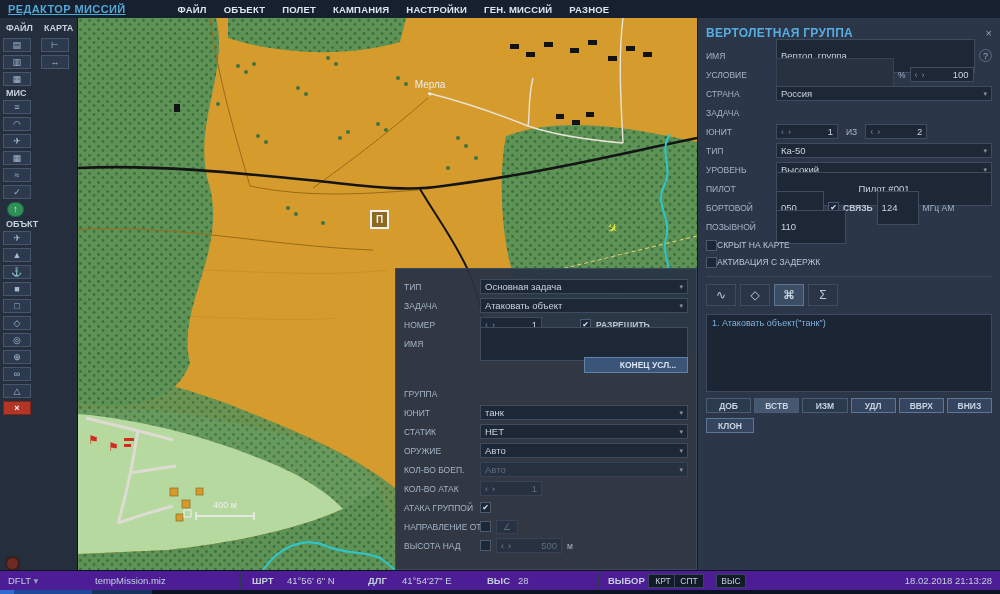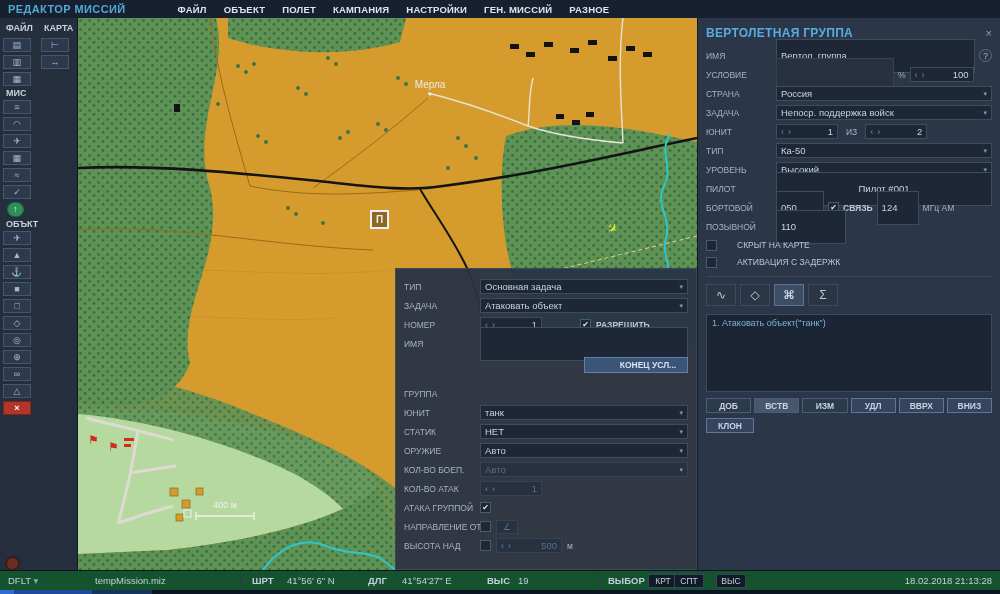--- a/index.html
+++ b/index.html
@@ -1,21 +1,21 @@
 <!DOCTYPE html>
 <html><head>
 <meta charset="utf-8">
 <style>
   *{margin:0;padding:0;box-sizing:border-box;font-family:"Liberation Sans",sans-serif;}
   html,body{width:1000px;height:594px;}
   body{position:relative;background:#141d2a;overflow:hidden;}
 
   
   .topbar{position:absolute;top:0;left:0;width:1000px;height:18px;background:#16202e;display:flex;align-items:center;z-index:30;}
-  .app-title{color:#53a8d6;font-size:11px;font-weight:bold;margin-left:8px;letter-spacing:.4px;white-space:nowrap;}
+  .app-title{color:#53a8d6;font-size:11px;font-weight:bold;margin-left:8px;letter-spacing:.4px;white-space:nowrap;text-decoration:underline;}
   .menus{display:flex;margin-left:52px;gap:17px;}
   .menu{color:#dde5ef;font-size:9.5px;font-weight:bold;letter-spacing:.2px;cursor:default;white-space:nowrap;}
 
   
   .sidebar{position:absolute;top:18px;left:0;width:78px;height:552px;background:#242e3d;border-right:1px solid #10161f;padding:3px 3px;z-index:20;}
   .sb-label{color:#c6d2e0;font-size:9px;font-weight:bold;margin:2px 0 2px 3px;}
   .sb-2col{display:flex;gap:5px;}
   .sb-col{display:flex;flex-direction:column;gap:3px;width:33px;}
   .tool{width:28px;height:14px;background:#2d3a4d;border:1px solid #46566c;color:#a7bacd;font-size:9px;line-height:9px;display:flex;align-items:center;justify-content:center;cursor:pointer;}
   .tool.green{background:#2f8f57;border:1px solid #1f6b3e;border-radius:8px;color:#eaf5ee;width:17px;height:15px;font-weight:bold;margin-left:4px;}
@@ -38,21 +38,21 @@
 
   
   .right-panel{position:absolute;left:697px;top:18px;width:303px;height:552px;background:#2b3748;border-left:1px solid #141b26;padding:6px 8px;z-index:25;}
   .rp-head{display:flex;align-items:center;justify-content:space-between;height:18px;margin-bottom:6px;}
   .rp-title{color:#58ace0;font-size:12px;font-weight:bold;letter-spacing:.3px;}
   .rp-close{color:#8fa2b6;font-size:11px;cursor:pointer;}
   .rp-row{display:flex;align-items:center;height:15px;margin-bottom:4px;}
   .rp-lbl{width:70px;flex:0 0 70px;font-size:8.5px;color:#a3b4c6;white-space:nowrap;}
   .rp-ctl{flex:1;display:flex;align-items:center;gap:4px;}
   .unit-lbl{font-size:8.5px;color:#a3b4c6;}
-  .cbrow{display:flex;align-items:center;gap:20px;height:14px;margin:3px 0 3px 0;}
+  .cbrow{display:flex;align-items:center;gap:0;height:14px;margin:3px 0 3px 0;}
   .cbrow .cblbl{font-size:8.5px;color:#b9c7d6;}
   .divider{height:1px;background:#1a2330;border-bottom:1px solid #3a4758;margin:7px 0;}
   .mtabs{display:flex;gap:4px;margin:4px 0 8px 0;}
   .mtab{width:30px;height:22px;background:#2a3546;border:1px solid #3f4c60;color:#b9c8d8;font-size:12px;display:flex;align-items:center;justify-content:center;cursor:pointer;}
   .mtab.sel{background:#3c4d66;border-color:#5d7592;color:#e2ecf6;}
   .task-list{height:78px;background:#1b2533;border:1px solid #3c4a5e;padding:3px 5px;font-size:9px;color:#7fb3dc;margin-bottom:6px;}
   .btnrow{display:flex;gap:3px;margin-bottom:5px;}
   .pbtn{height:15px;background:#2c3a4e;border:1px solid #4b5c74;color:#c6d3e2;font-size:8.5px;font-weight:bold;display:flex;align-items:center;justify-content:center;flex:1;cursor:pointer;white-space:nowrap;}
   .pbtn.light{background:#46586f;}
   .pbtn.blue{border-color:#5d7796;background:#35455f;}
@@ -62,21 +62,21 @@
   .float-panel{position:absolute;left:395px;top:268px;width:302px;height:302px;background:rgba(40,51,68,0.95);border:1px solid rgba(70,86,108,0.55);padding:10px 8px;z-index:15;}
   .fp-row{display:flex;align-items:center;height:15px;margin-bottom:4px;}
   .fp-lbl{width:76px;flex:0 0 76px;font-size:8.5px;color:#a3b4c6;white-space:nowrap;}
   .fp-ctl{flex:1;display:flex;align-items:center;gap:5px;}
   .fp-gap{height:10px;}
   .endbtn{margin-left:auto;width:104px;height:16px;background:#3a5578;border:1px solid #5e82ad;color:#d7e3f0;font-size:8.5px;font-weight:bold;display:flex;align-items:center;justify-content:center;cursor:pointer;padding-left:24px;}
   .cond-lbl{font-size:8.5px;color:#b9c7d6;font-weight:bold;}
   .dial{width:22px;height:14px;background:#27313f;border:1px solid #364356;color:#5d6e82;font-size:9px;display:flex;align-items:center;justify-content:center;}
 
   
-  .statusbar{position:absolute;left:0;top:570px;width:1000px;height:20px;background:#14532d;border-top:1px solid #0d1420;z-index:30;}
+  .statusbar{position:absolute;left:0;top:570px;width:1000px;height:20px;background:#4c1d95;border-top:1px solid #0d1420;z-index:30;}
   .sb-txt{position:absolute;top:4px;font-size:9.5px;color:#c3cfdc;white-space:nowrap;}
   .sb-dim{color:#8fa1b4;}
   .sb-bold{font-weight:bold;}
   .sb-btn{position:absolute;top:3px;width:30px;height:14px;background:#121b28;border:1px solid #35455c;color:#c3cfdc;font-size:8.5px;font-weight:normal;display:flex;align-items:center;justify-content:center;cursor:pointer;}
   .sb-sep{position:absolute;top:2px;width:1px;height:16px;background:#2c3a4c;}
 
   
   .strip{position:absolute;left:0;top:590px;width:1000px;height:4px;background:#0b1422;z-index:30;}
   .strip .b1{position:absolute;left:0;top:0;width:14px;height:4px;background:#2f6bd0;}
   .strip .b2{position:absolute;left:14px;top:0;width:78px;height:4px;background:#1d4a9a;}
@@ -477,26 +477,20 @@
     <div class="rp-ctl">
         <div class="dd" style="flex:1">
           <span>Россия</span>
           <span class="cv">▾</span>
         </div>
       </div>
   </div>
 
   <div class="rp-row">
     <span class="rp-lbl">ЗАДАЧА</span>
-    <div class="rp-ctl">
-        <div class="dd" style="flex:1">
-          <span>Непоср. поддержка войск</span>
-          <span class="cv">▾</span>
-        </div>
-      </div>
   </div>
 
   <div class="rp-row">
     <span class="rp-lbl">ЮНИТ</span>
     <div class="rp-ctl">
       <div class="spin" style="width:62px">
         <span class="ar">‹</span>
         <span class="ar">›</span>
         <span class="val">1</span>
       </div>
@@ -609,21 +603,21 @@
 
 <footer class="statusbar">
   <span class="sb-txt" style="left:8px"><span>DFLT</span> <span class="sb-dim">▾</span></span>
   <span class="sb-txt" style="left:95px">tempMission.miz</span>
   <span class="sb-sep" style="left:240px"></span>
   <span class="sb-txt sb-bold" style="left:252px">ШРТ</span>
   <span class="sb-txt" style="left:287px">41°56' 6" N</span>
   <span class="sb-txt sb-bold" style="left:368px">ДЛГ</span>
   <span class="sb-txt" style="left:402px">41°54'27" E</span>
   <span class="sb-txt sb-bold" style="left:487px">ВЫС</span>
-  <span class="sb-txt" style="left:518px">19</span>
+  <span class="sb-txt" style="left:518px">28</span>
   <span class="sb-sep" style="left:598px"></span>
   <span class="sb-txt sb-bold" style="left:608px">ВЫБОР</span>
   <div class="sb-btn" style="left:648px">КРТ</div>
   <div class="sb-btn" style="left:674px">СПТ</div>
   <div class="sb-btn" style="left:716px">ВЫС</div>
   <span class="sb-txt" style="right:8px;left:auto">18.02.2018 21:13:28</span>
 </footer>
 
 <div class="strip">
   <div class="b1"></div>

